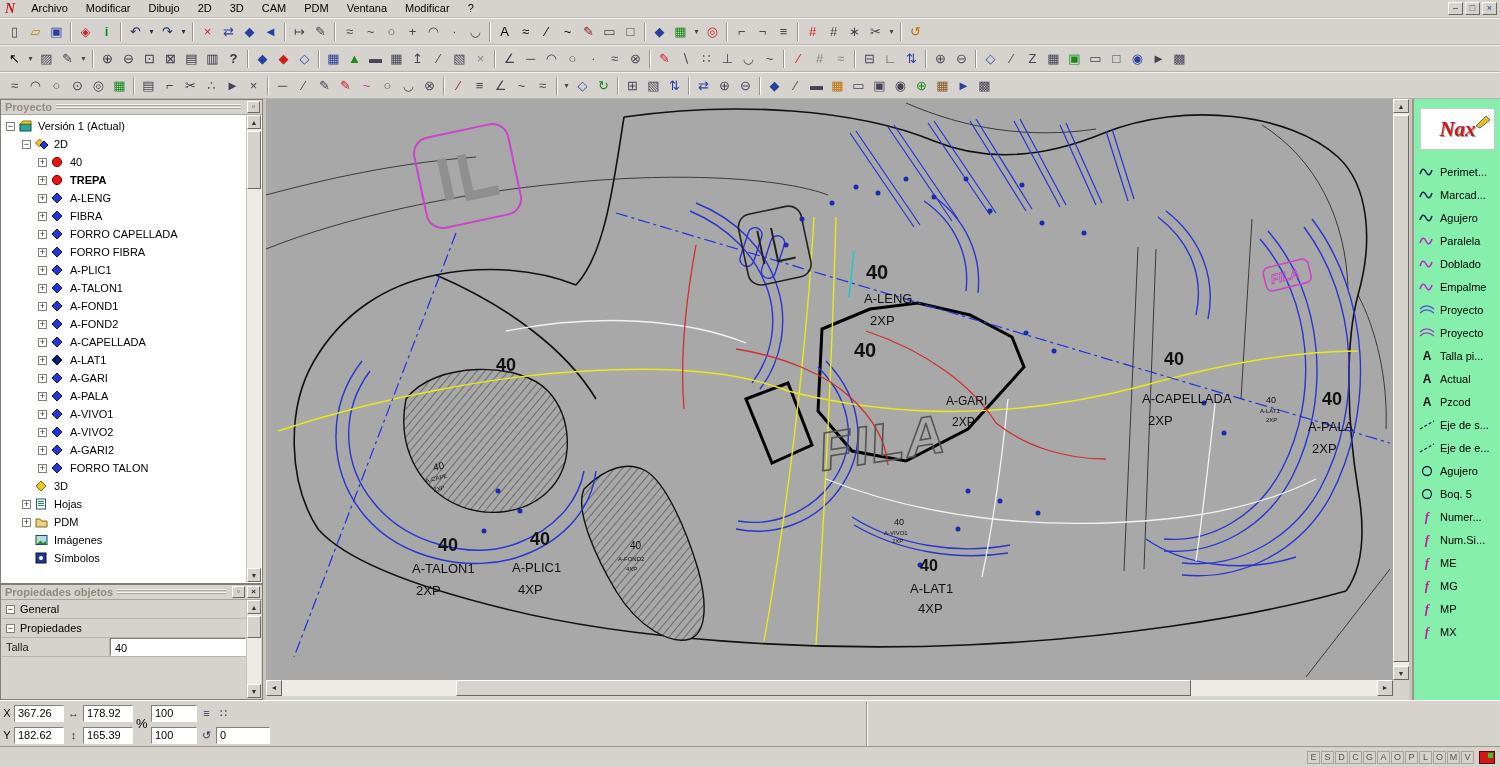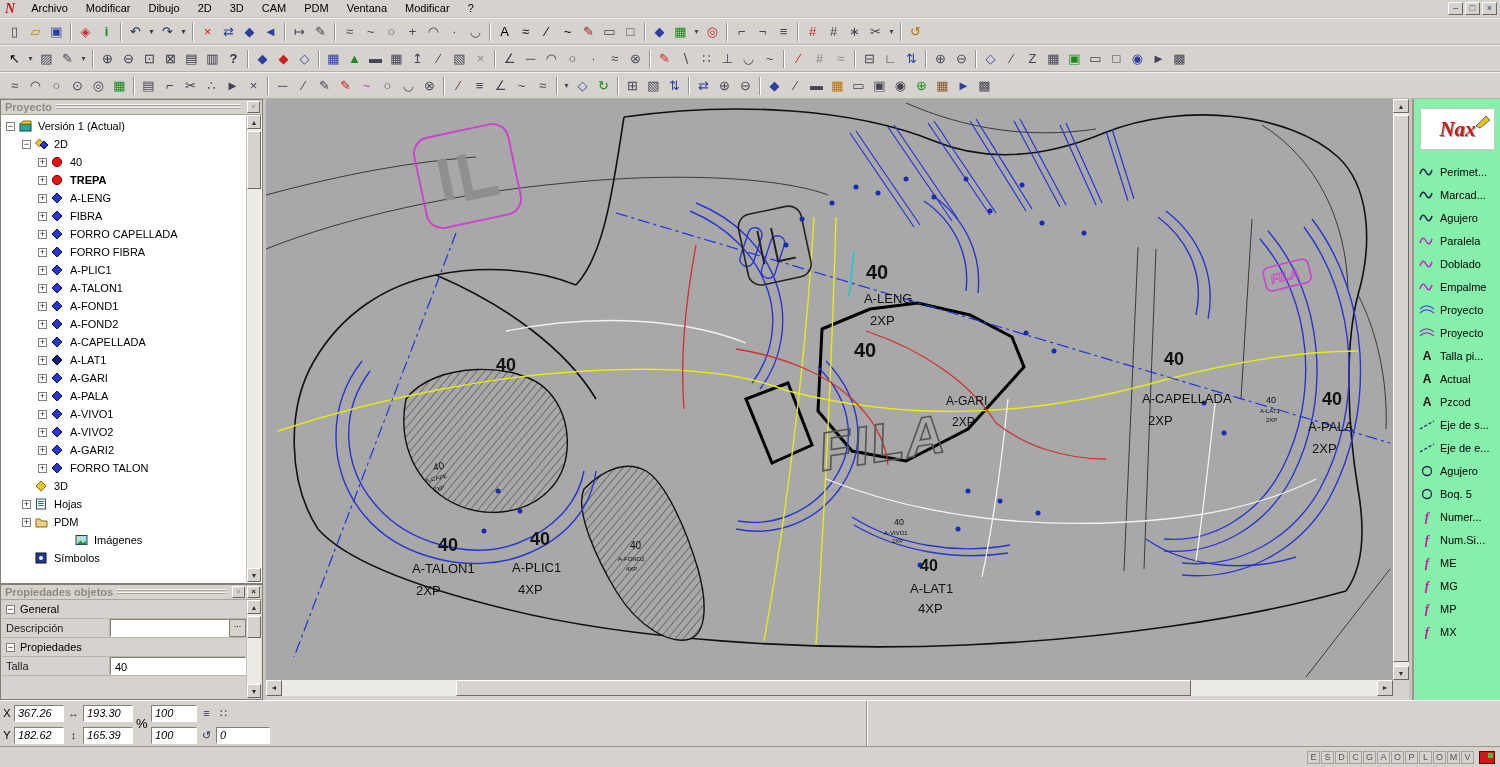--- a/index.html
+++ b/index.html
@@ -93,21 +93,21 @@
   .tool-icon { width:18px; flex:none; display:flex; justify-content:center; }
   .icA { font-weight:bold; font-size:12px; color:#111; }
   .icF { font-family:"Liberation Serif",serif; font-style:italic; font-weight:bold; color:#c020a0; font-size:13px; }
 
   
   #statusbar { position:absolute; top:700px; left:0; width:1500px; height:46px; background:#d6d3ce; border-top:1px solid #fff; }
   .sb-row { position:absolute; left:2px; display:flex; align-items:center; height:20px; gap:2px; }
   #sb-row1 { top:2px; } #sb-row2 { top:24px; }
   .sb-label { width:10px; text-align:center; }
   .sb-field { width:50px; height:17px; background:#fff; padding:1px 3px;
-              border-top:1px solid #848078; border-left:1px solid #848078; border-right:1px solid #fff; border-bottom:1px solid #fff;font-style:italic; }
+              border-top:1px solid #848078; border-left:1px solid #848078; border-right:1px solid #fff; border-bottom:1px solid #fff; }
   .sb-field.g { margin-left:16px; width:46px; }
   .sb-field.xs { width:54px; }
   .sb-icon { width:15px; text-align:center; color:#1d2a4a; }
   #sb-pct { position:absolute; left:136px; top:15px; font-size:13px; }
   .sb-div { position:absolute; left:866px; top:0; bottom:0; width:2px; border-left:1px solid #9a968e; border-right:1px solid #fff; }
 
   
   #bottomstrip { position:absolute; top:746px; left:0; width:1500px; height:21px; background:#d6d3ce;
                  border-top:1px solid #9a968e; display:flex; align-items:center; justify-content:flex-end;
                  gap:1px; padding-right:5px; }
@@ -528,21 +528,21 @@
           </div>
           <div class="trow" style="padding-left: 20px;">
             <span class="expand">+</span>
             <span class="ticon">
               <svg width="13" height="12">
                 <path d="M1 3 h4 l1.5 2 H12 v6 H1 Z" fill="#ead089" stroke="#8a6d12"></path>
               </svg>
             </span>
             <span class="tlabel">PDM</span>
           </div>
-          <div class="trow" style="padding-left: 20px; margin-left: 40px;">
+          <div class="trow" style="padding-left: 20px;">
             <span class="expand noexp"></span>
             <span class="ticon">
               <svg width="13" height="12">
                 <rect x="1" y="1.5" width="11" height="9" fill="#aaddee" stroke="#224466"></rect>
                 <circle cx="4" cy="4.5" r="1.2" fill="#eeee33"></circle>
                 <path d="M2 10 L5.5 6.5 L8 9 L10.5 7 L11.5 10.5 Z" fill="#2a8f2a"></path>
               </svg>
             </span>
             <span class="tlabel">Imágenes</span>
           </div>
@@ -568,25 +568,20 @@
       <div class="panel-title">
         <span>Propiedades objetos</span>
         <span class="ridge"></span>
         <span class="ptitle-btn">▫</span>
         <span class="ptitle-btn">×</span>
       </div>
       <div id="prop-rows">
           <div class="prow section">
             <span class="pexp">−</span>
             <span>General</span>
-          </div>
-          <div class="prow field">
-            <span class="plabel">Descripción</span>
-            <span class="pvalue"></span>
-            <span class="pbtn" style="text-align: center;">...</span>
           </div>
           <div class="prow section">
             <span class="pexp">−</span>
             <span>Propiedades</span>
           </div>
           <div class="prow field">
             <span class="plabel">Talla</span>
             <span class="pvalue">40</span>
           </div>
         </div>
@@ -953,21 +948,21 @@
           </div>
         </div>
     </div>
   </div>
 
   <div id="statusbar">
     <div class="sb-row" id="sb-row1">
       <span class="sb-label">X</span>
       <span class="sb-field">367.26</span>
       <span class="sb-icon">↔</span>
-      <span class="sb-field">193.30</span>
+      <span class="sb-field">178.92</span>
       <span class="sb-field g">100</span>
       <span class="sb-icon">≡</span>
       <span class="sb-icon">∷</span>
     </div>
     <span id="sb-pct">%</span>
     <div class="sb-row" id="sb-row2">
       <span class="sb-label">Y</span>
       <span class="sb-field">182.62</span>
       <span class="sb-icon">↕</span>
       <span class="sb-field">165.39</span>

